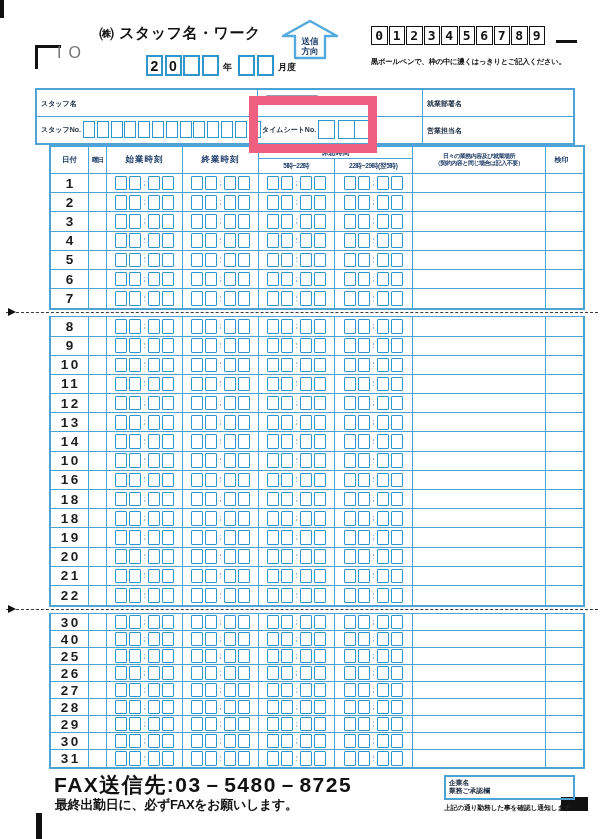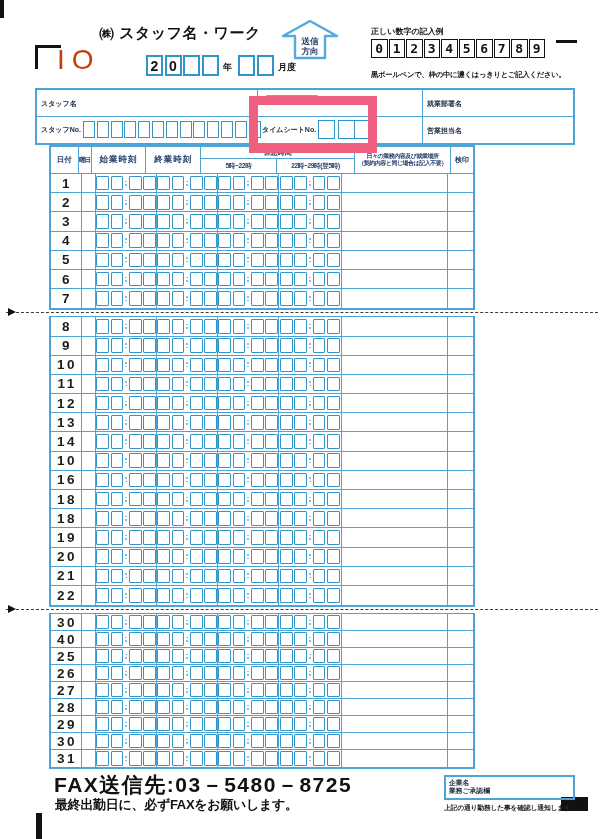--- a/index.html
+++ b/index.html
@@ -17,21 +17,21 @@
   }
   
   .edge-tl{position:absolute;left:0;top:0;width:4px;height:18px;background:#111;}
   .bracket-h{position:absolute;left:35px;top:45px;width:26px;height:2.5px;background:#111;}
   .bracket-v{position:absolute;left:35px;top:45px;width:2.5px;height:24px;background:#111;}
   .trline{position:absolute;left:556px;top:40px;width:21px;height:2.5px;background:#111;}
   .blk-bl{position:absolute;left:36px;top:813px;width:6px;height:26px;background:#111;}
   .blk-br{position:absolute;left:561px;top:797px;width:27px;height:14px;background:#111;}
   
   .company{position:absolute;left:99px;top:24px;font-size:15px;font-weight:700;letter-spacing:.5px;}
-  .io-mark{position:absolute;left:57px;top:44px;font-size:28px;font-weight:400;letter-spacing:7px;color:#c2410c;}
+  .io-mark{position:absolute;left:57px;top:44px;font-size:16px;font-weight:400;letter-spacing:7px;color:#737373;}
   .badge{position:absolute;left:281px;top:20px;width:58px;height:40px;}
   .badge svg{display:block;}
   .guide{position:absolute;left:371px;top:26px;width:200px;}
   .guide-title{font-size:8px;font-weight:700;margin-bottom:2px;}
   .guide-boxes{display:flex;gap:1px;}
   .guide-boxes .gbox{
     width:16.5px;height:19px;border:1.8px solid #111;background:#fff;
     display:flex;align-items:center;justify-content:center;
     font-family:"DejaVu Sans Mono",monospace;font-size:13px;font-weight:700;
   }
@@ -57,21 +57,21 @@
   .inline-boxes .ilabel{margin-right:2px;white-space:nowrap;}
   .staffno-boxes{display:flex;gap:1.8px;}
   .staffno-boxes .gbox{width:12px;height:17px;border:1.7px solid var(--boxblue);background:#fff;}
   .ts-boxes{display:flex;}
   .ts-boxes .gbox{width:17px;height:19px;border:1.8px solid var(--boxblue);background:#fff;margin-right:3px;}
   .ts-boxes .gbox:nth-child(3){margin-left:-4.5px;}
   .smudge{position:absolute;left:8px;top:5px;width:52px;height:6px;background:#35506b;opacity:.55;border-radius:1px;}
   
   .pink{position:absolute;left:249px;top:96px;width:128px;height:57px;border:9px solid var(--pink);z-index:20;}
   
-  .maintable{position:absolute;left:49px;top:145px;width:426px;display:flex;flex-direction:column;}
+  .maintable{position:absolute;left:49px;top:145px;width:536px;display:flex;flex-direction:column;}
   .tblock{border:2px solid var(--blue);background:#fff;}
   .tblock.mid,.tblock.bot{border-top-width:1.6px;}
   .hrow{display:flex;height:27px;border-bottom:1.8px solid var(--blue);}
   .hcell{
     border-right:1.6px solid var(--blue);display:flex;align-items:center;justify-content:center;
     color:var(--navy);font-weight:700;text-align:center;
   }
   .hcell:last-child{border-right:none;}
   .h-date{width:38px;font-size:7.5px;}
   .h-day{width:18px;font-size:6.5px;letter-spacing:-1px;}
@@ -135,21 +135,20 @@
 
 <div class="badge">
   <svg width="58" height="40" viewBox="0 0 58 40">
     <path d="M29 1 L56 16 L44 16 L44 38 L14 38 L14 16 L2 16 Z" fill="#ffffff" stroke="#55aadd" stroke-width="2.4" stroke-linejoin="round"></path>
     <text x="29" y="24" text-anchor="middle" font-size="8.5" font-weight="bold" fill="#22406b">送信</text>
     <text x="29" y="34" text-anchor="middle" font-size="8.5" font-weight="bold" fill="#22406b">方向</text>
   </svg>
 </div>
 
 <div class="guide">
-  <div class="guide-title">正しい数字の記入例</div>
   <div class="guide-boxes">
       <span class="gbox">0</span>
       <span class="gbox">1</span>
       <span class="gbox">2</span>
       <span class="gbox">3</span>
       <span class="gbox">4</span>
       <span class="gbox">5</span>
       <span class="gbox">6</span>
       <span class="gbox">7</span>
       <span class="gbox">8</span>

